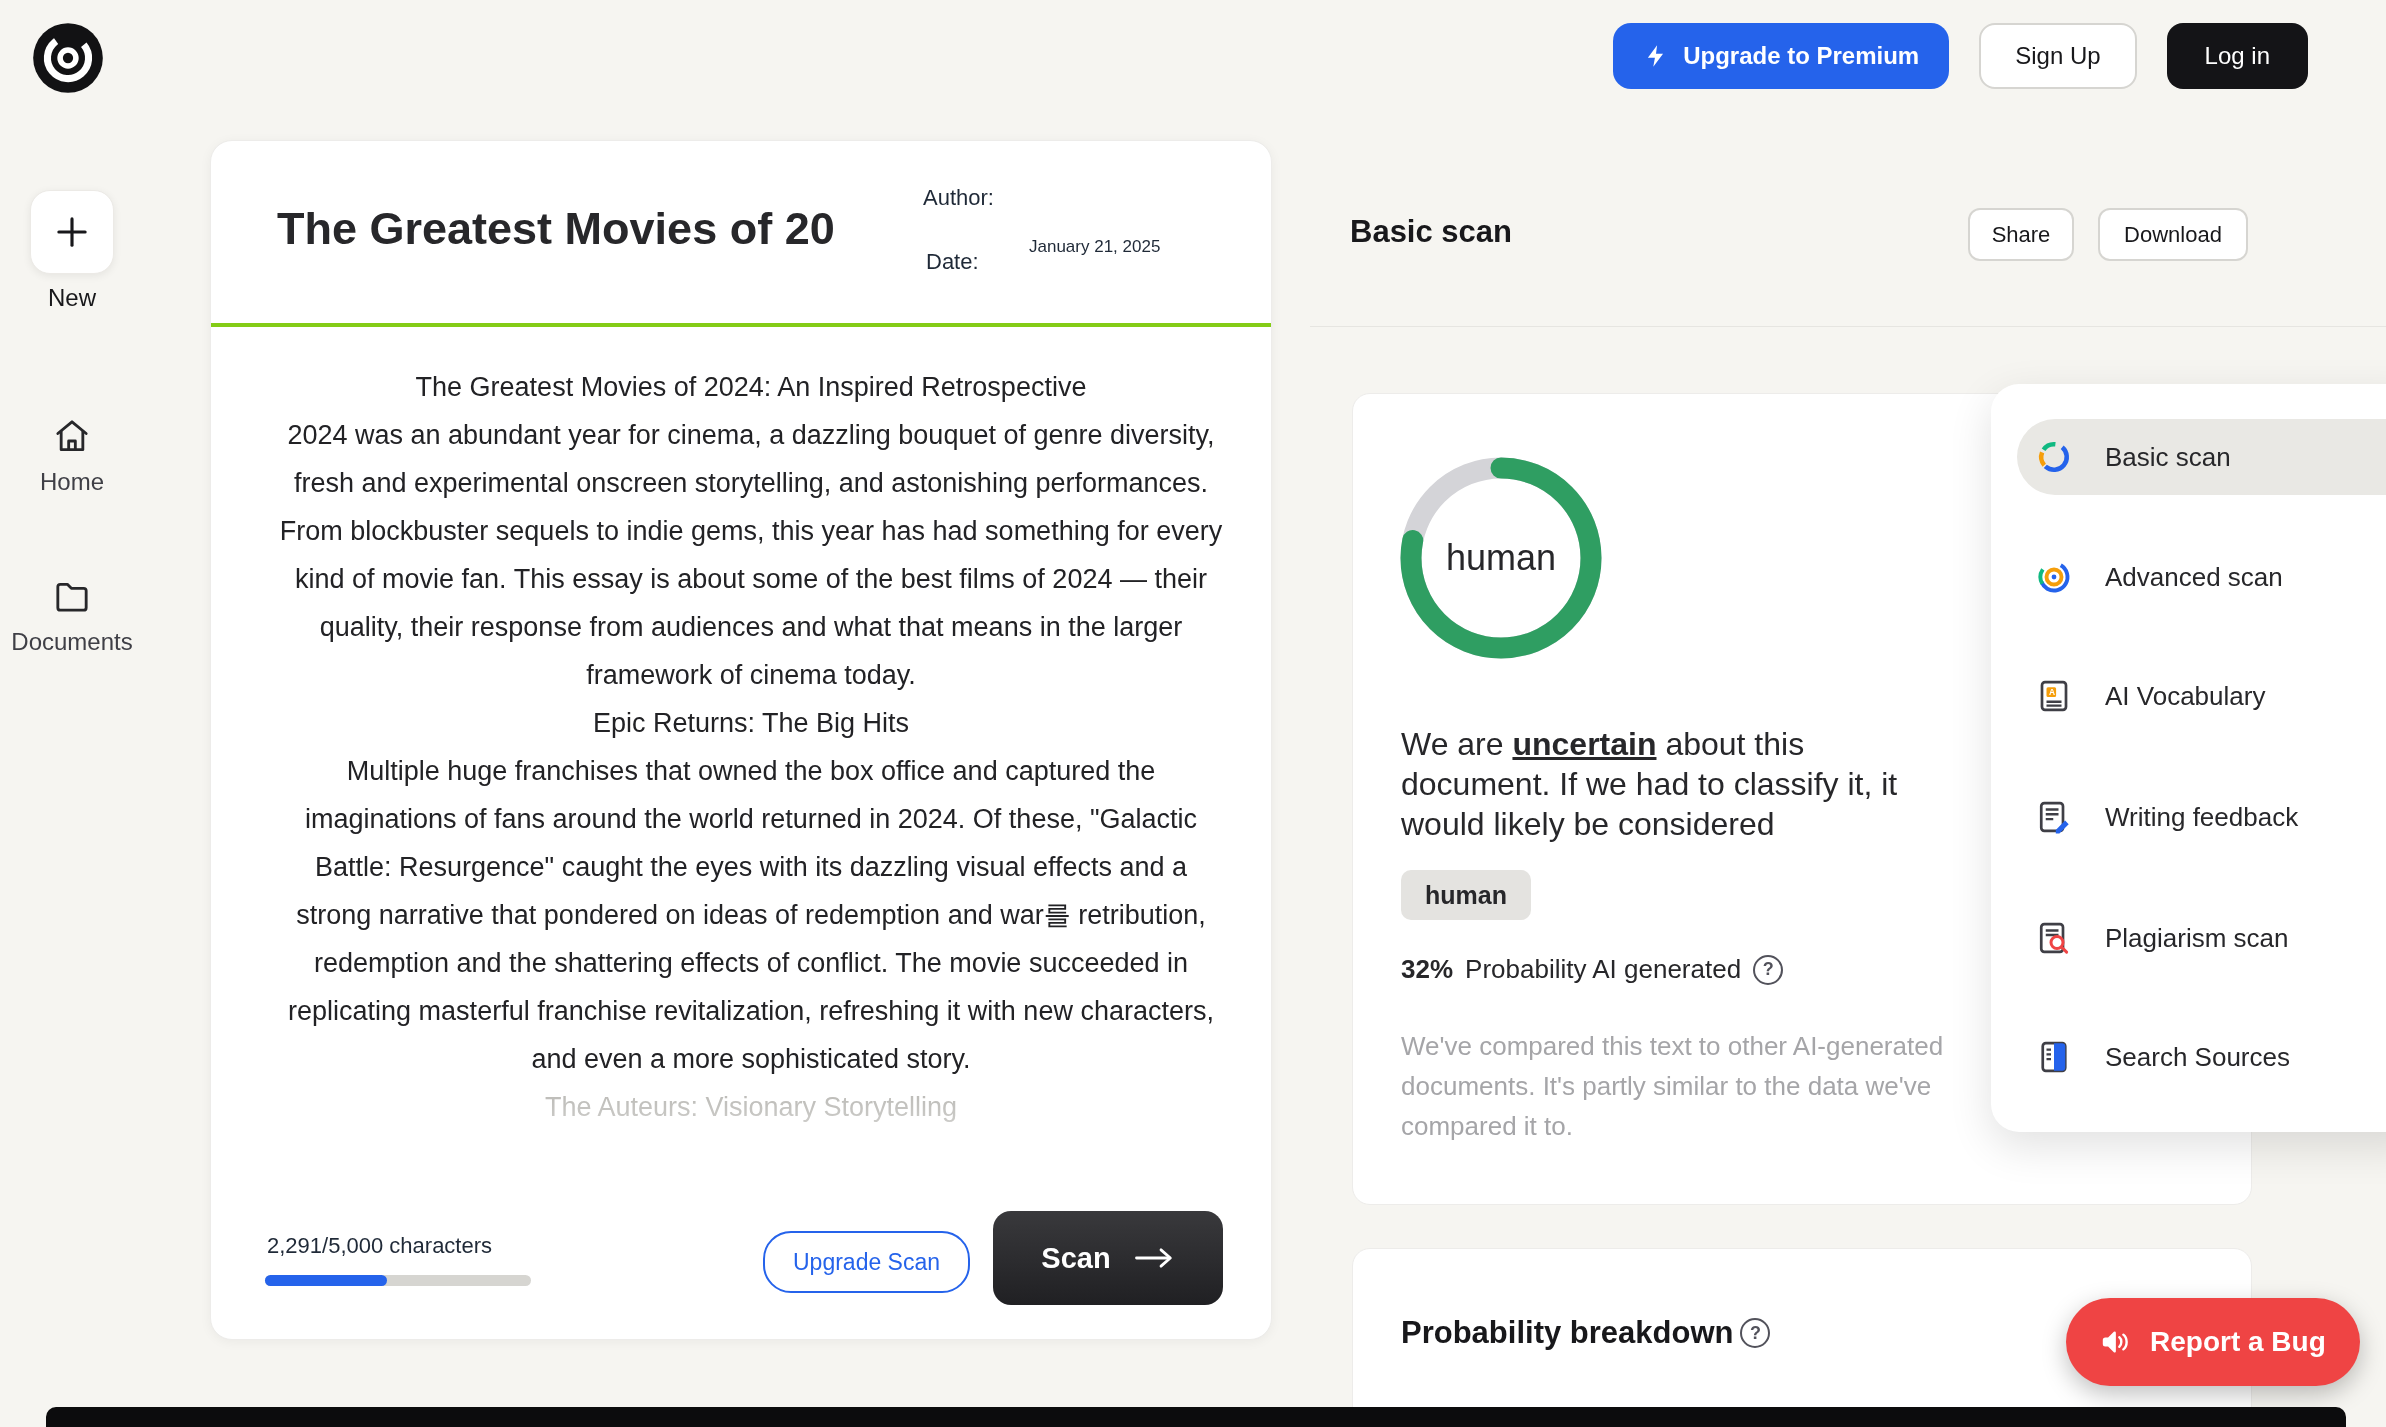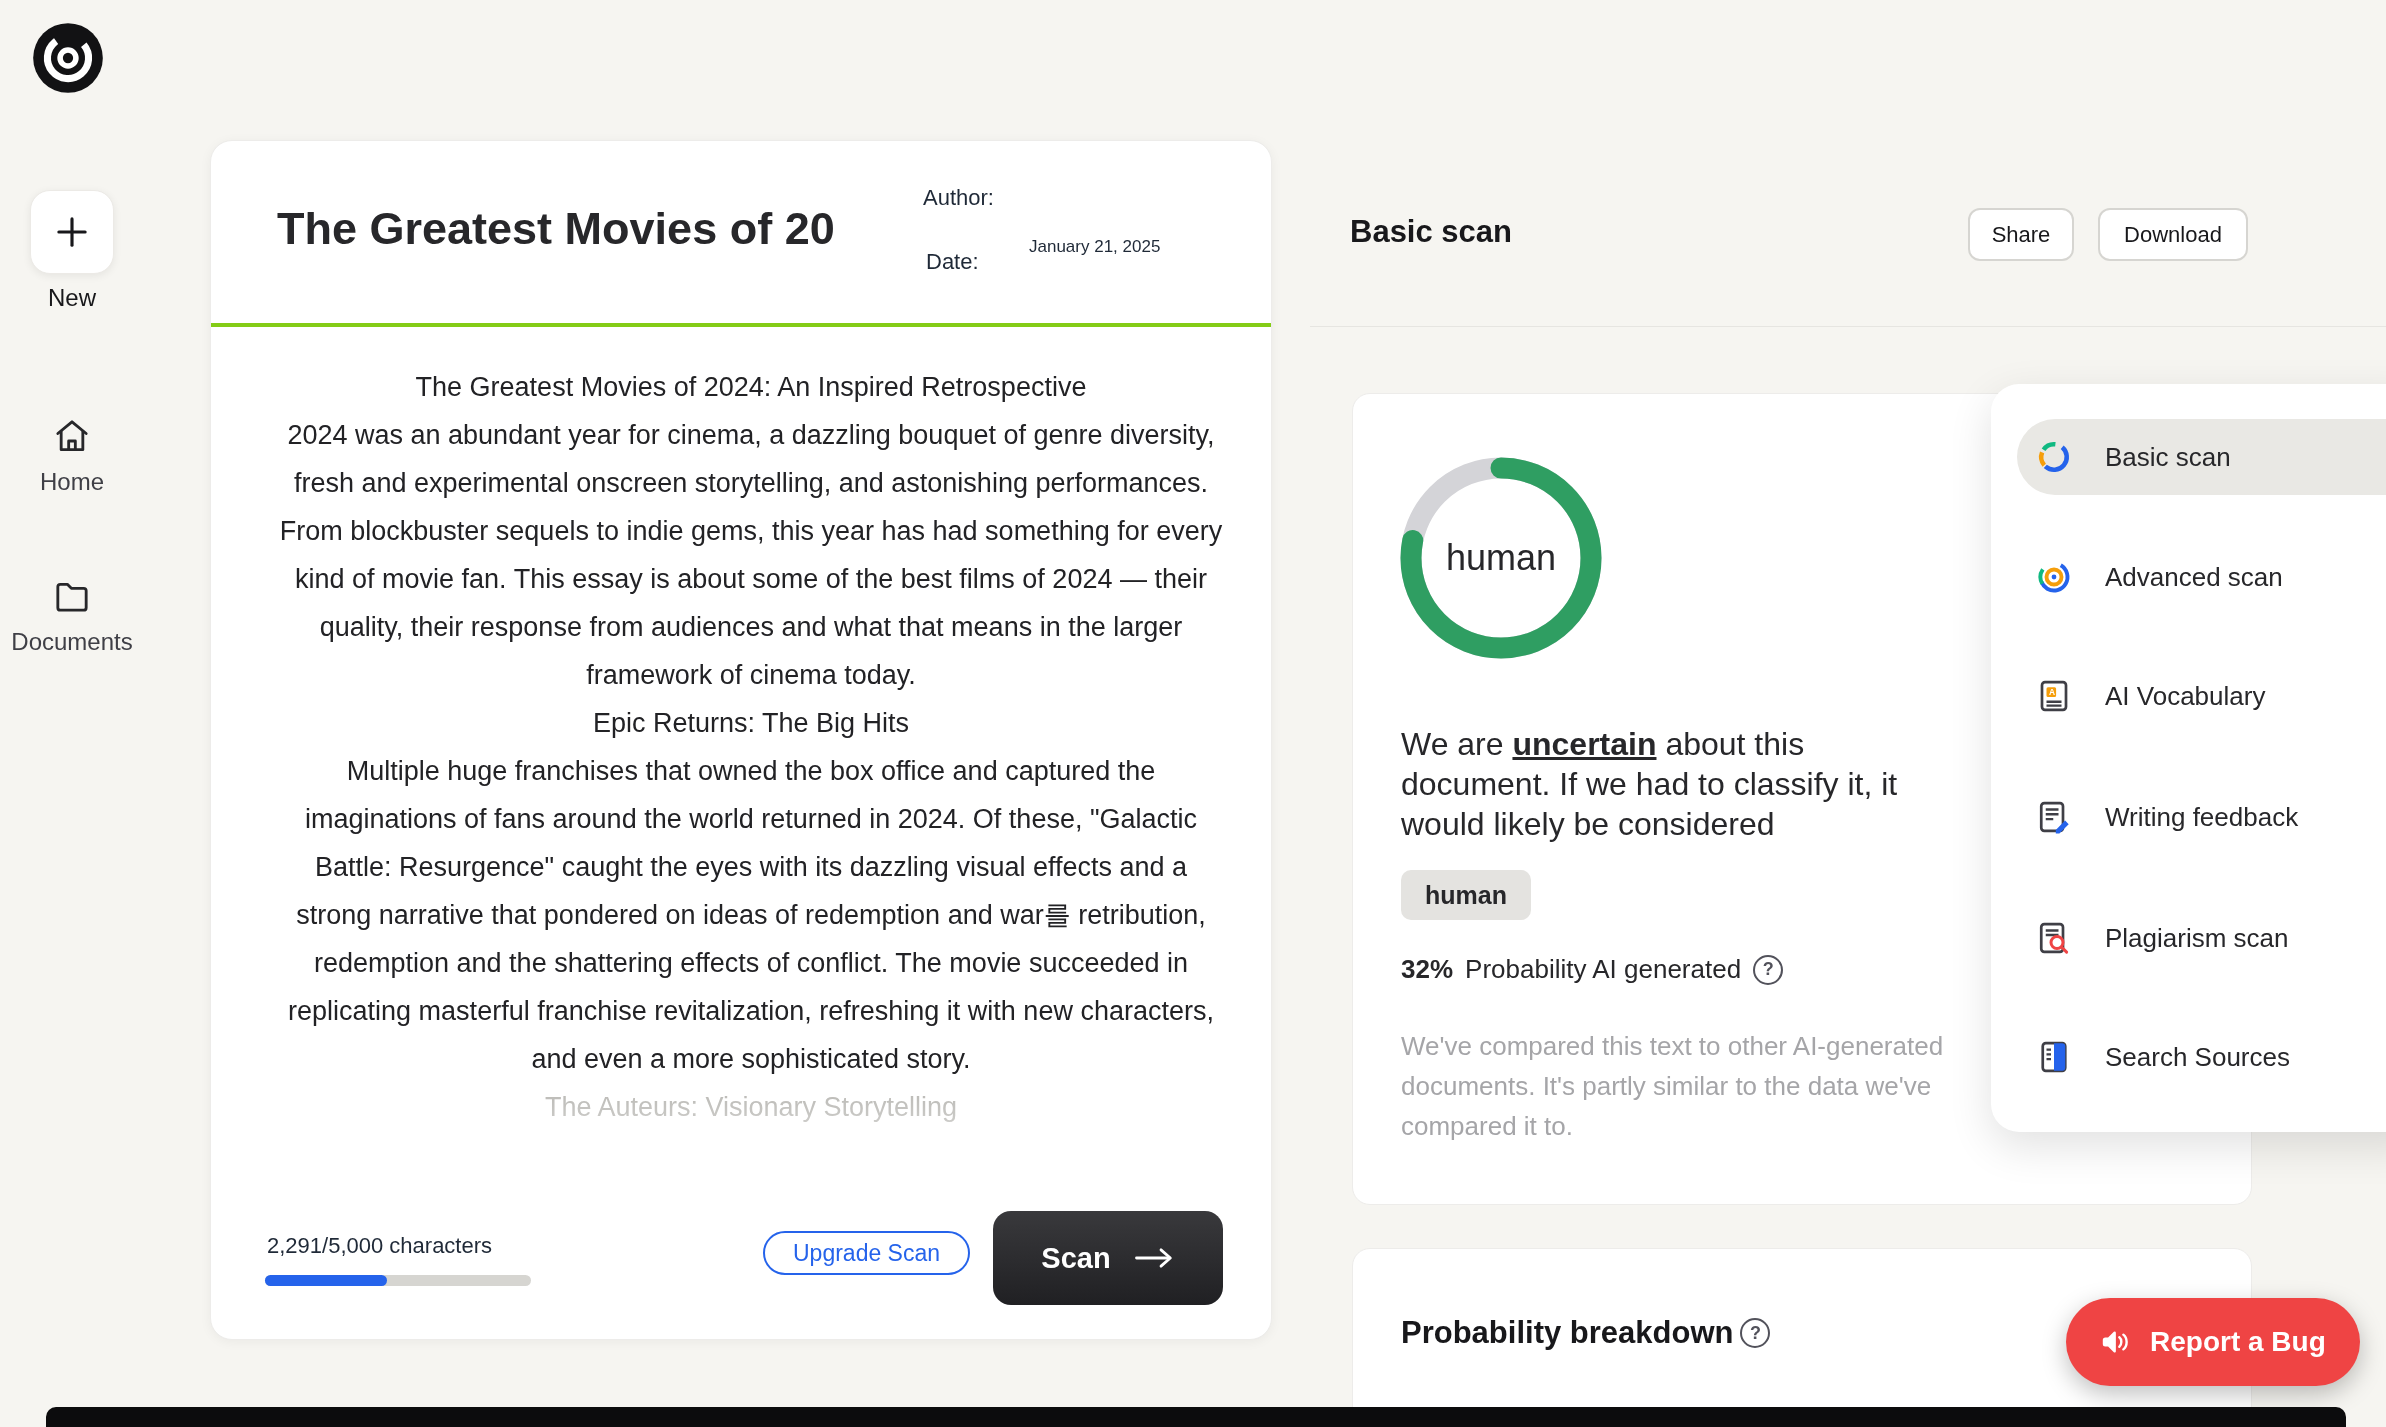--- a/index.html
+++ b/index.html
@@ -59,21 +59,21 @@
   .doc-body p { margin:0; }
   .doc-body p.faded { color:#b9b8b4; }
   .body-fade {
     position:absolute; left:2px; top:946px; width:1020px; height:146px; pointer-events:none;
     background:linear-gradient(180deg, rgba(255,255,255,0), #ffffff 88%);
   }
   .char-count { position:absolute; left:56px; top:1092px; font-size:22px; font-weight:500; color:#1f2937; }
   .char-progress { position:absolute; left:54px; top:1134px; width:266px; height:11px; background:#d6d5d1; border-radius:6px; }
   .char-progress-fill { height:100%; background:#2563eb; border-radius:6px; width:46%; }
   .btn-upgrade-scan {
-    position:absolute; left:552px; top:1090px; height:44px; padding:0 28px; border-radius:28px;
+    position:absolute; left:552px; top:1090px; height:62px; padding:0 28px; border-radius:28px;
     border:2px solid #2563eb; color:#2563eb; background:#fff; font-size:23px; font-weight:500;
     display:flex; align-items:center;
   }
   .btn-scan {
     position:absolute; left:782px; top:1070px; width:230px; height:94px; border-radius:18px;
     background:linear-gradient(180deg,#39393c,#202023); color:#fff; font-size:29px; font-weight:600;
     display:flex; align-items:center; justify-content:center; gap:22px; border:none;
   }
   
   .scan-header-title { position:absolute; left:1350px; top:214px; font-size:31px; font-weight:700; color:#18181b; }
@@ -134,20 +134,32 @@
 <body>
 
 <div class="page">
 
   <div class="logo">
     <svg viewBox="0 0 48 48" width="76" height="76">
       <circle cx="24" cy="24" r="22" fill="#121214"></circle>
       <circle cx="24" cy="24" r="13" fill="none" stroke="#fff" stroke-width="4.5" stroke-dasharray="62 20" transform="rotate(-40 24 24)"></circle>
       <circle cx="24" cy="24" r="5" fill="none" stroke="#fff" stroke-width="3.5"></circle>
     </svg>
+  </div>
+  <div class="topbar-actions">
+    <button class="btn btn-upgrade">
+      <span style="display:flex;">
+        <svg viewBox="0 0 24 24" width="26" height="26" fill="#fff">
+            <path d="M13 2 4.5 13.5H11L9.5 22 18.5 10H12L13 2z"></path>
+          </svg>
+      </span>
+      <span>Upgrade to Premium</span>
+    </button>
+    <button class="btn btn-signup">Sign Up</button>
+    <button class="btn btn-login">Log in</button>
   </div>
 
   <div class="new-button">
     <span style="display:flex;">
       <svg viewBox="0 0 24 24" width="42" height="42" fill="none" stroke="#18181b" stroke-width="1.8" stroke-linecap="round">
           <path d="M12 4.5v15"></path>
           <path d="M4.5 12h15"></path>
         </svg>
     </span>
   </div>

